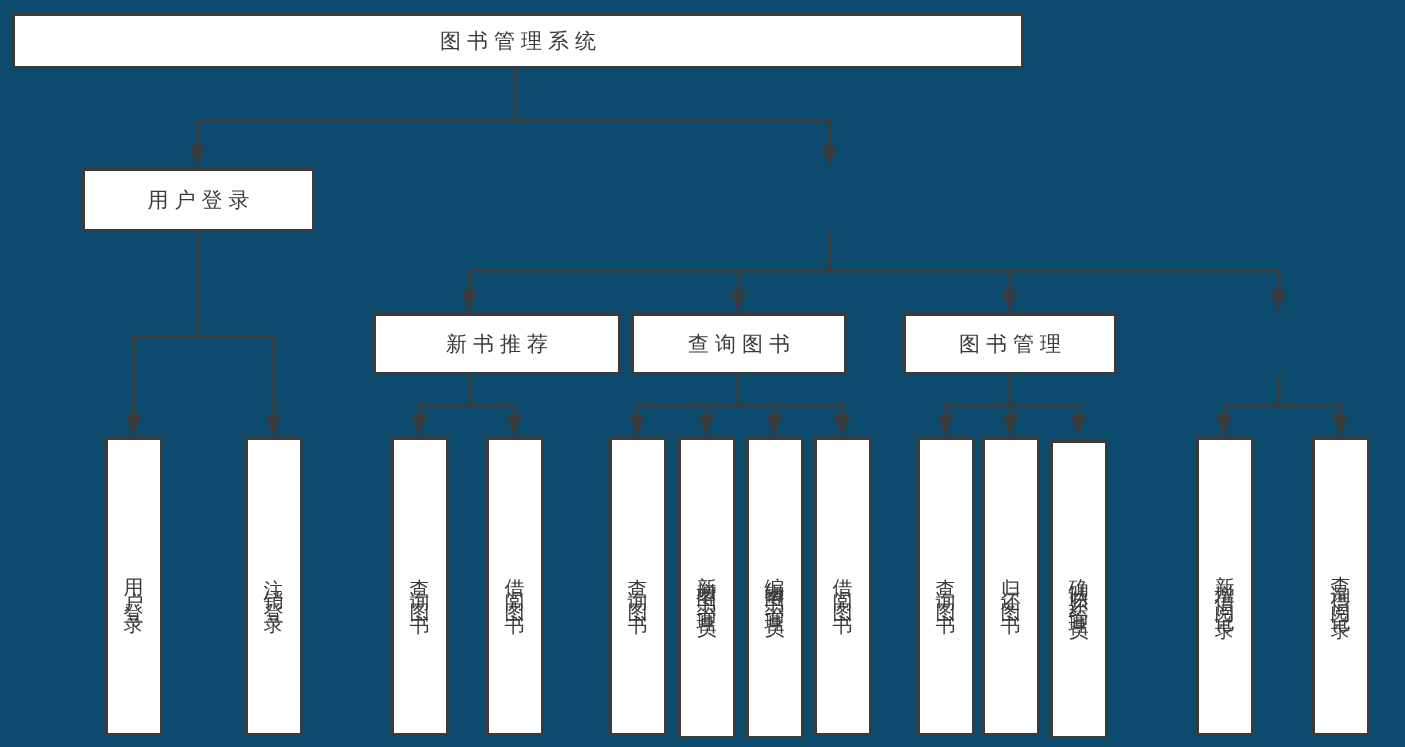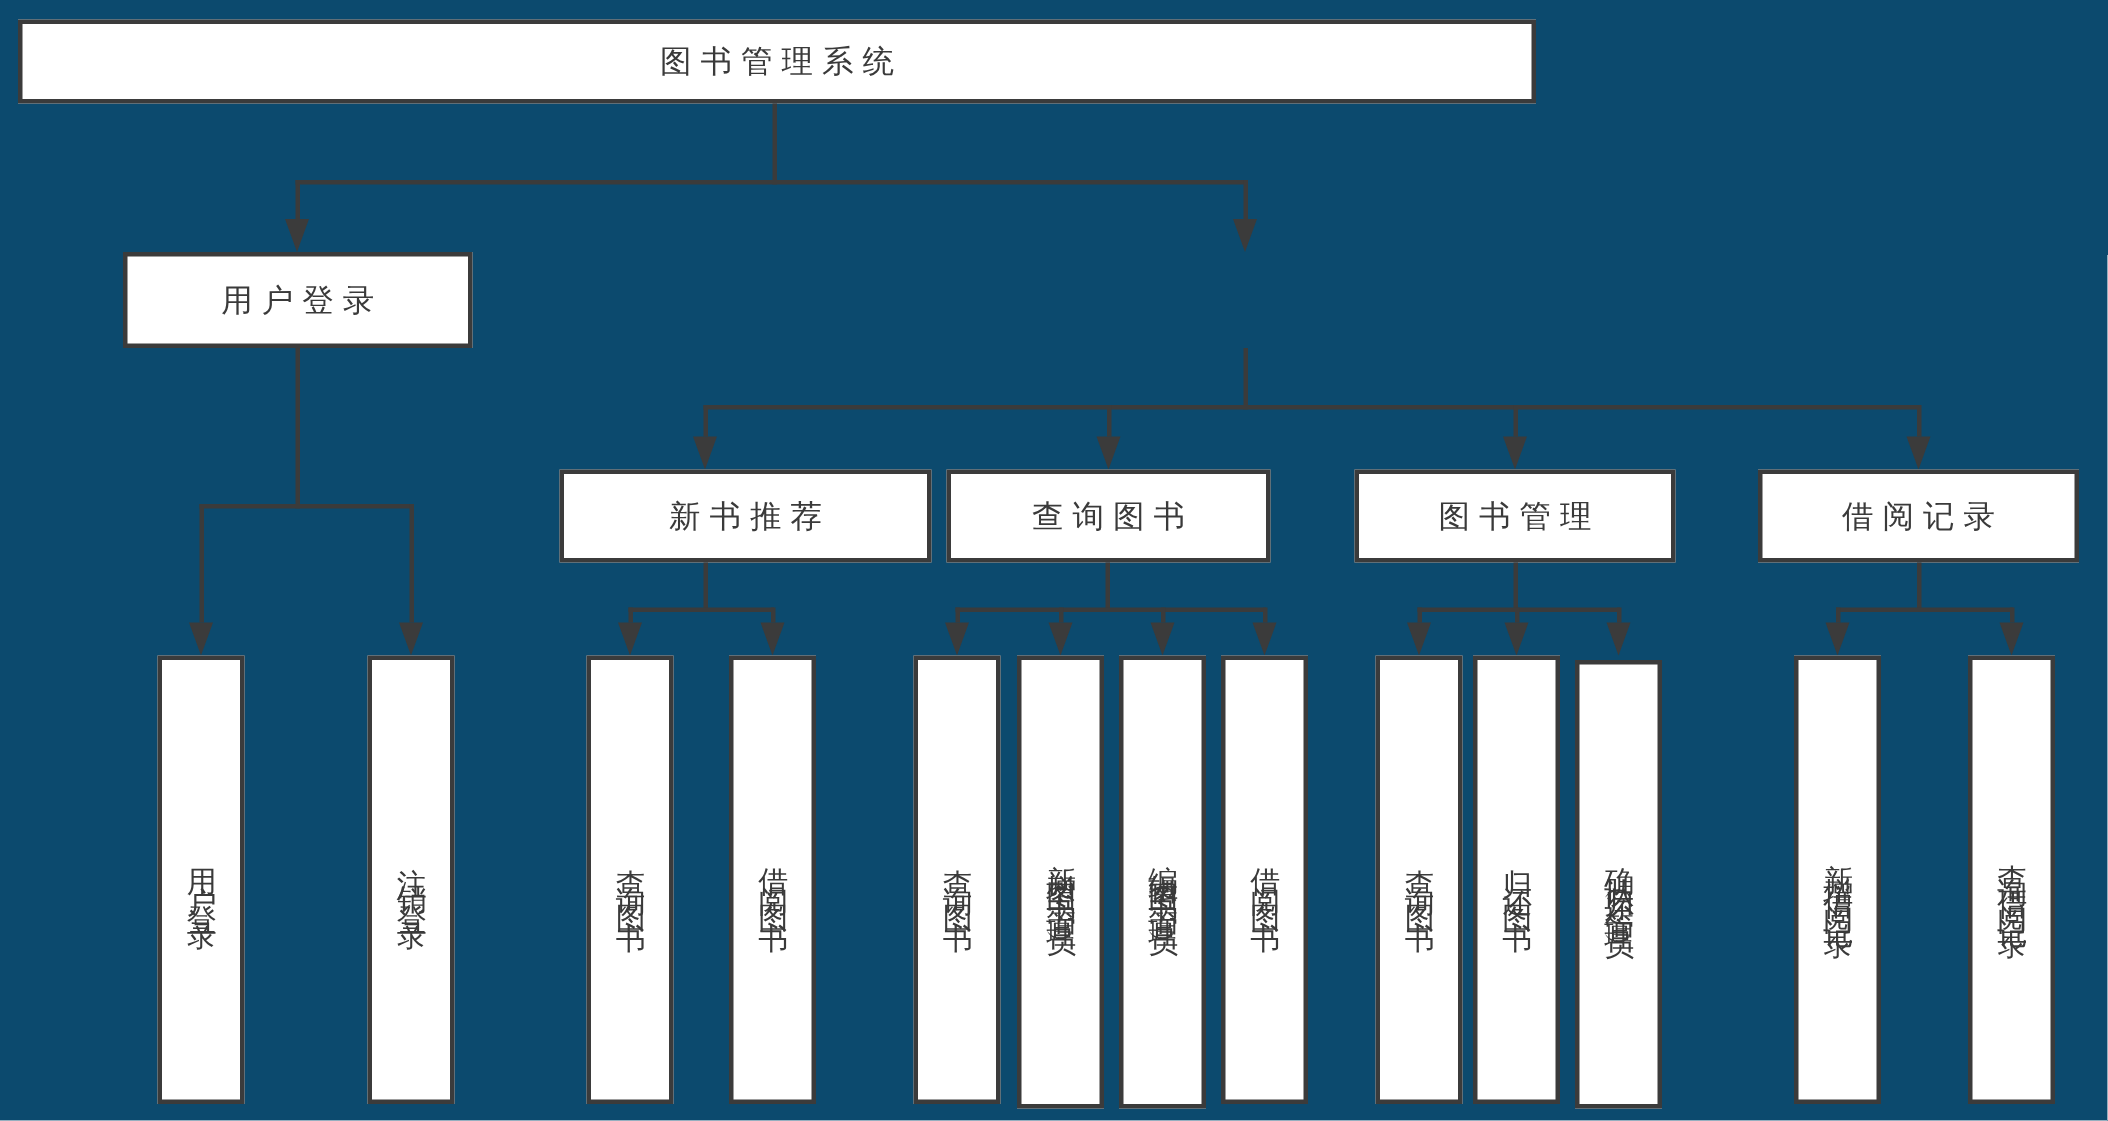--- a/index.html
+++ b/index.html
@@ -79,21 +79,20 @@
   <div class="vline" style="left:1009px;top:270px;height:21px;"></div>
   <div class="vline" style="left:1278px;top:270px;height:21px;"></div>
   <div class="arrow" style="left:462px;top:291px;"></div>
   <div class="arrow" style="left:731px;top:291px;"></div>
   <div class="arrow" style="left:1002px;top:291px;"></div>
   <div class="arrow" style="left:1271px;top:291px;"></div>
 
   <div class="box hnode" style="left:373px;top:313px;width:248px;height:62px;">新书推荐</div>
   <div class="box hnode" style="left:631px;top:313px;width:216px;height:62px;">查询图书</div>
   <div class="box hnode" style="left:903px;top:313px;width:214px;height:62px;">图书管理</div>
-  <div class="box hnode" style="left:1172px;top:313px;width:214px;height:62px;">借阅记录</div>
 
   <div class="vline" style="left:469px;top:375px;height:33px;"></div>
   <div class="hline" style="left:419px;top:405px;width:97px;"></div>
   <div class="vline" style="left:419px;top:405px;height:10px;"></div>
   <div class="vline" style="left:514px;top:405px;height:10px;"></div>
   <div class="arrow" style="left:412px;top:415px;"></div>
   <div class="arrow" style="left:507px;top:415px;"></div>
 
   <div class="vline" style="left:737px;top:375px;height:33px;"></div>
   <div class="hline" style="left:637px;top:405px;width:207px;"></div>

